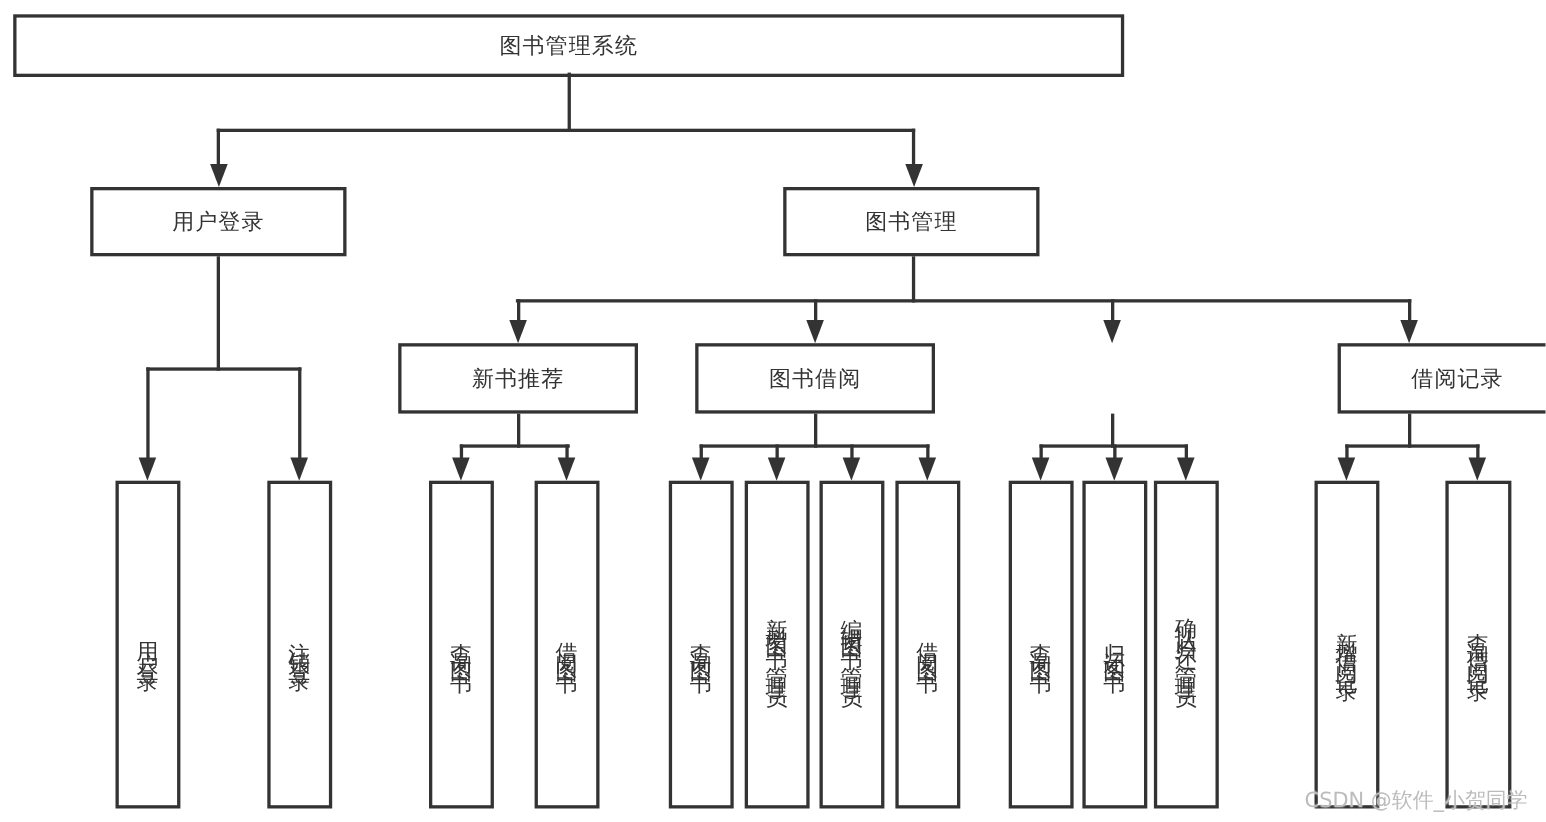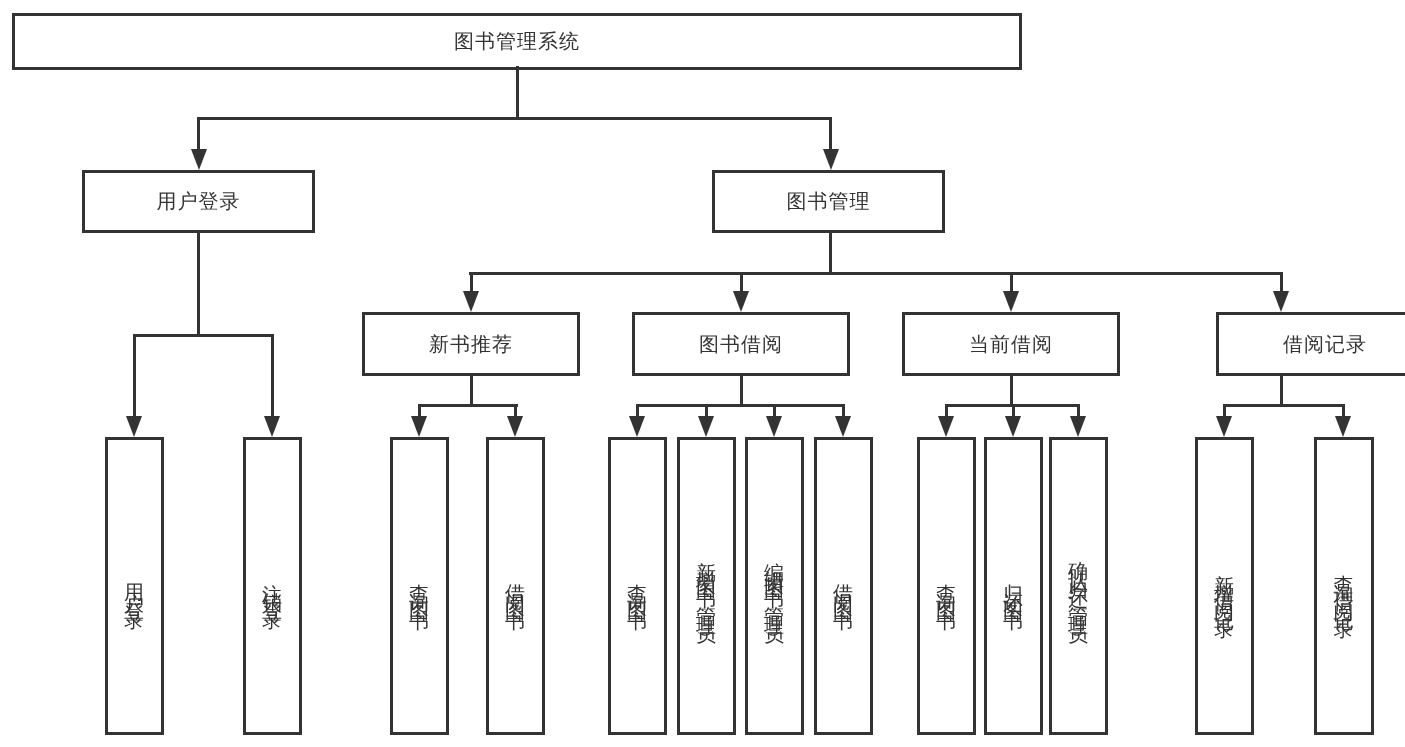--- a/index.html
+++ b/index.html
@@ -92,23 +92,20 @@
   <div class="arrow" style="left:733px;top:291px"></div>
   <div class="arrow" style="left:1003px;top:291px"></div>
   <div class="arrow" style="left:1273px;top:291px"></div>
 
   <div class="box" style="left:632px;top:312px;width:218px;height:64px">
     <span>图书借阅</span>
   </div>
   <div class="box" style="left:362px;top:312px;width:218px;height:64px">
     <span>新书推荐</span>
   </div>
-  <div class="box" style="left:902px;top:312px;width:218px;height:64px">
-    <span>当前借阅</span>
-  </div>
   <div class="box" style="left:1216px;top:312px;width:218px;height:64px">
     <span>借阅记录</span>
   </div>
 
   <div class="line" style="left:470px;top:376px;width:3px;height:31px"></div>
   <div class="line" style="left:740px;top:376px;width:3px;height:31px"></div>
   <div class="line" style="left:1010px;top:376px;width:3px;height:31px"></div>
   <div class="line" style="left:1280px;top:376px;width:3px;height:31px"></div>
 
   <div class="line" style="left:418px;top:404px;width:100px;height:3px"></div>
@@ -178,14 +175,15 @@
     <span>确认归还（管理员）</span>
   </div>
 
   <div class="box vbox" style="left:1195px;top:437px;width:59px;height:298px">
     <span>新增借阅记录</span>
   </div>
   <div class="box vbox" style="left:1314px;top:437px;width:60px;height:298px">
     <span>查询借阅记录</span>
   </div>
 
+  <div class="watermark">CSDN @软件_小贺同学</div>
 
 </div>
 
 </body></html>

